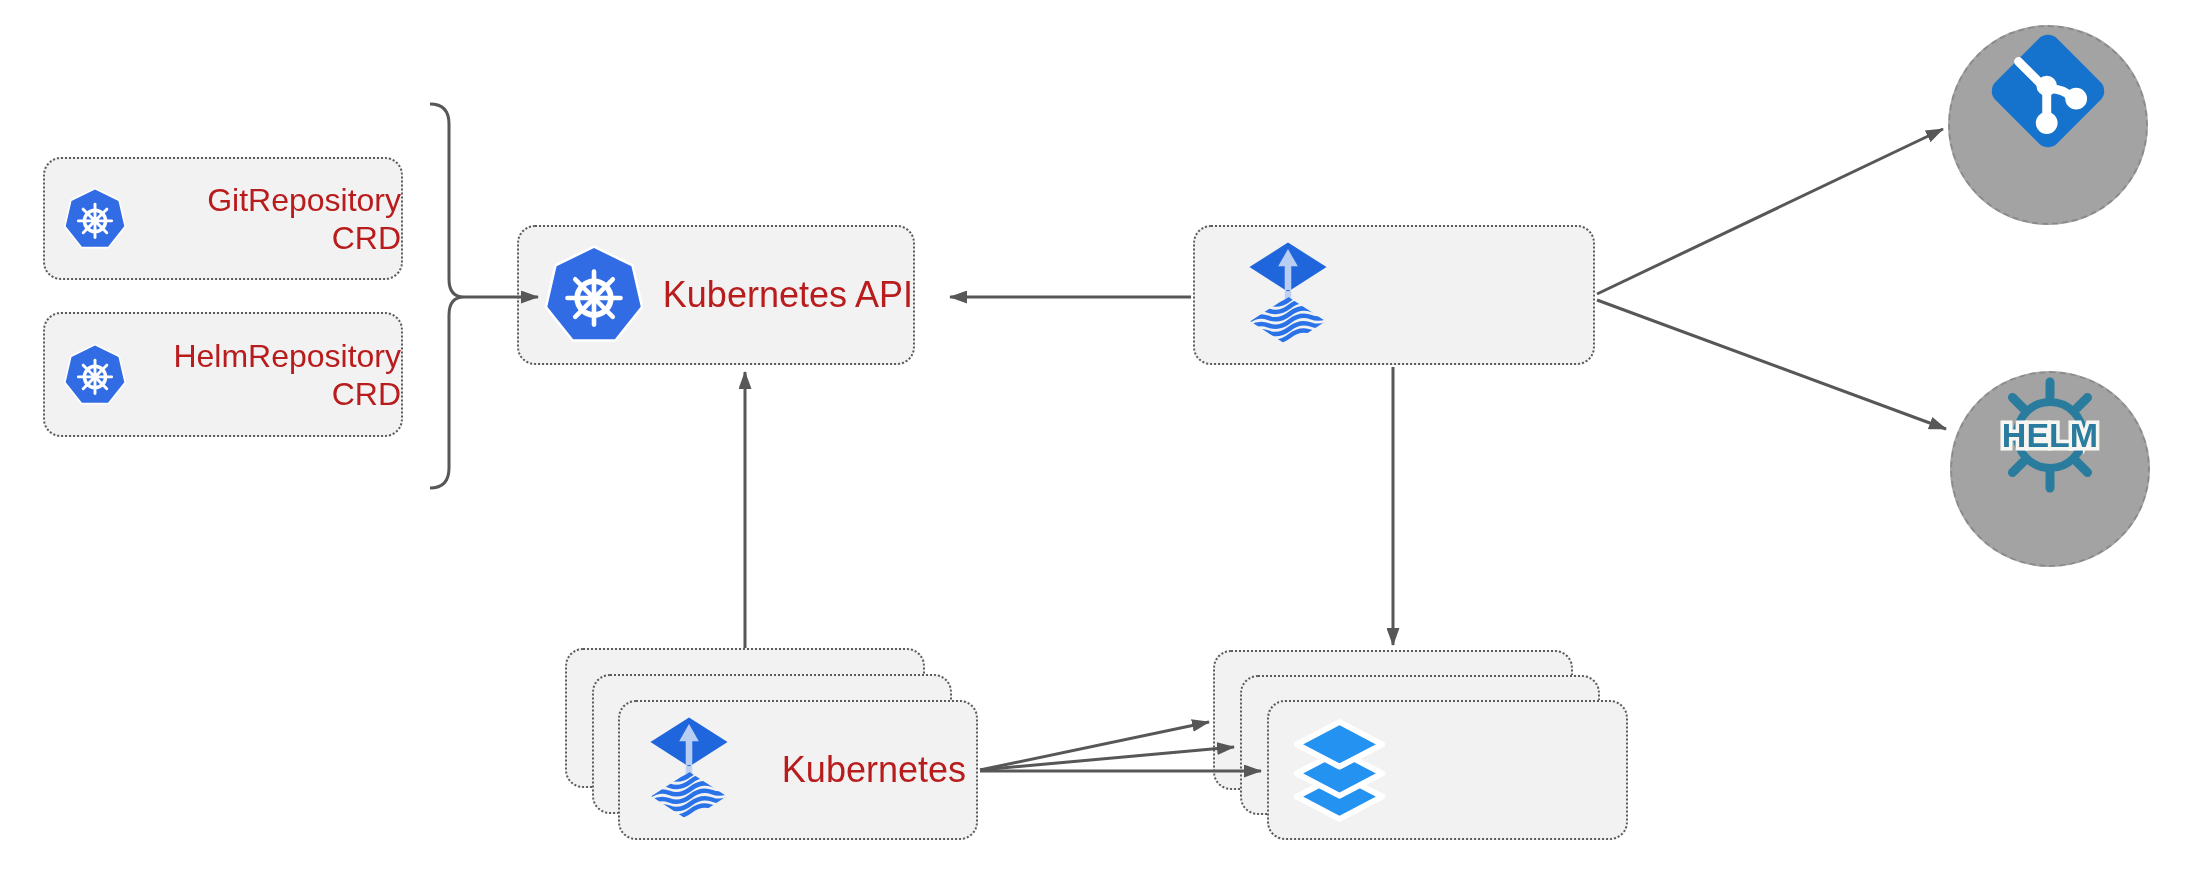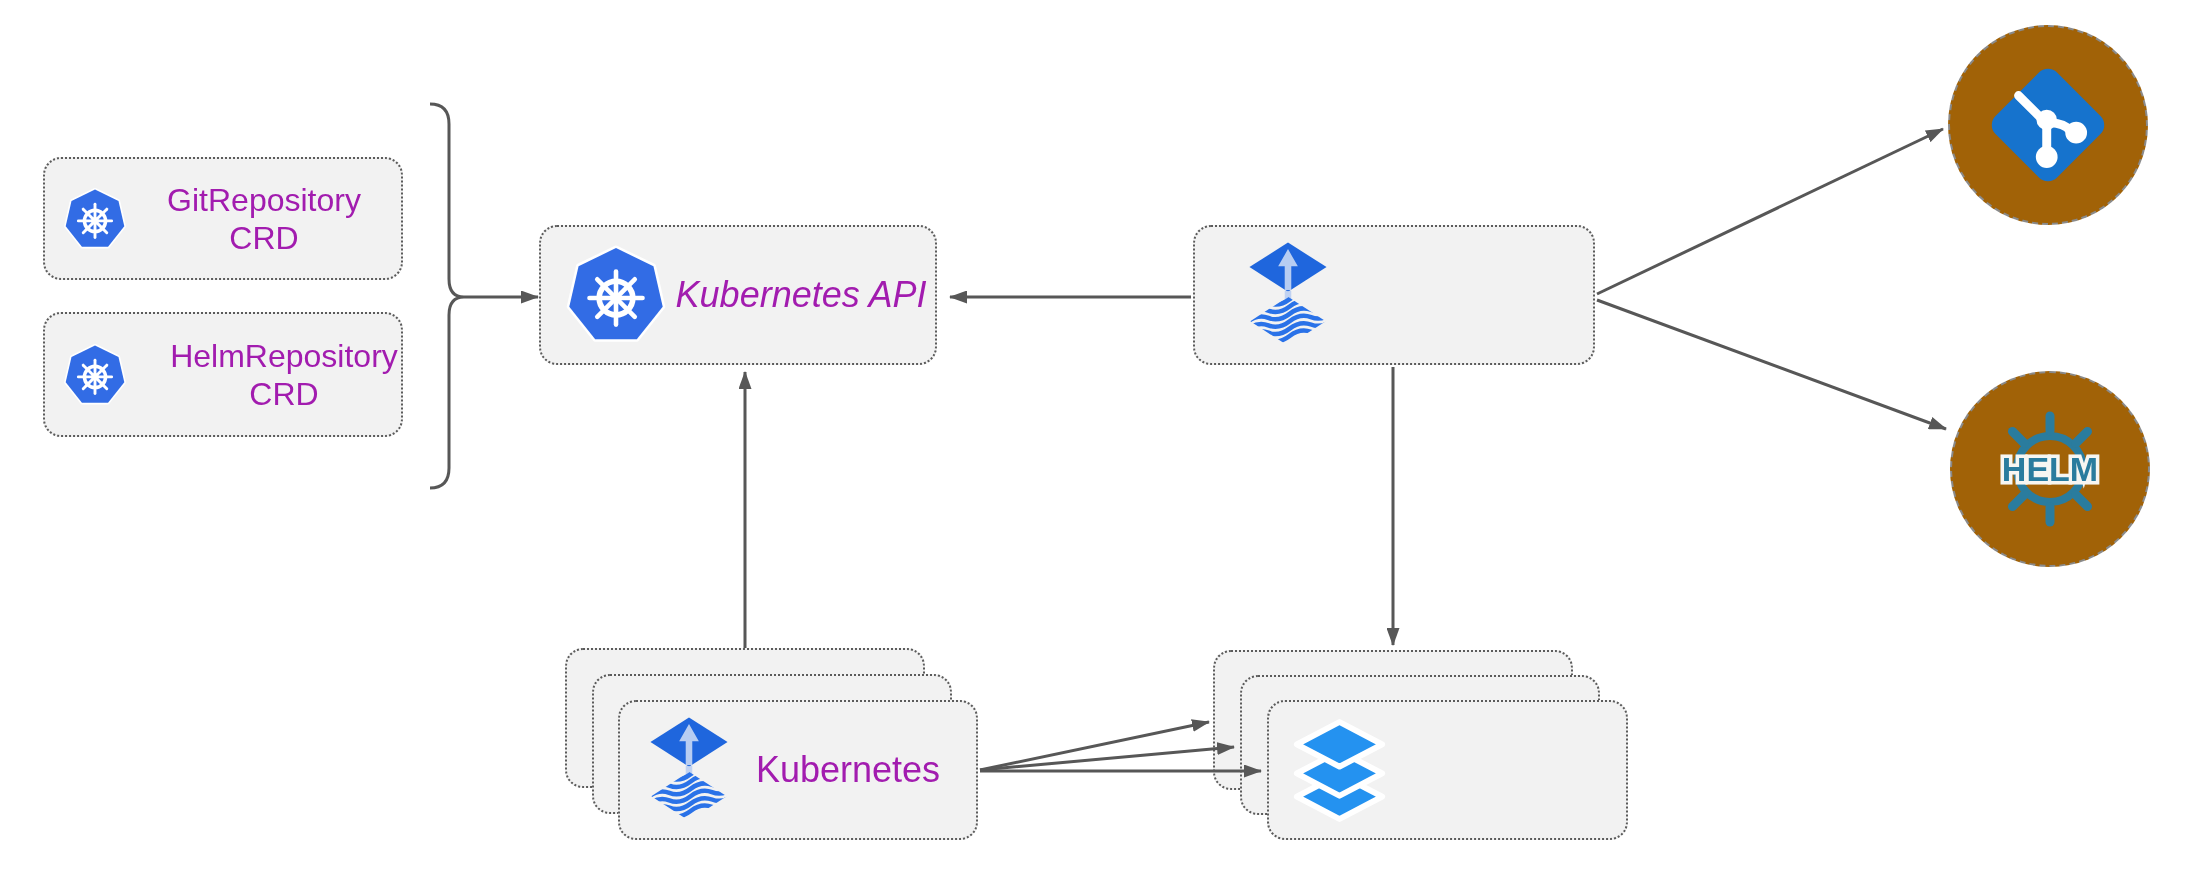--- a/index.html
+++ b/index.html
@@ -6,28 +6,28 @@
   #canvas{
     position:relative;width:2198px;height:878px;background:#ffffff;overflow:hidden;
     font-family:"Liberation Sans",sans-serif;color:#000;
   }
   .node{
     position:absolute;box-sizing:border-box;background:#f2f2f2;
     border:2.5px dotted #5b5b5b;border-radius:18px;
     display:flex;align-items:center;
   }
   .node .label{
-    flex:1;text-align:center;font-size:36px;line-height:44px;color:#a21caf;
+    flex:1;text-align:right;font-size:36px;line-height:44px;color:#b91c1c;
   }
   .node .label .ln{display:block;}
   .crd .label{font-size:32px;line-height:38px;}
   .remote{
-    position:absolute;box-sizing:border-box;background:#a16207;
+    position:absolute;box-sizing:border-box;background:#a3a3a3;
     border:2.5px dashed #8a8a8a;border-radius:50%;
-    display:flex;align-items:center;justify-content:center;
+    display:flex;align-items:flex-start;justify-content:center;
   }
   .icon{flex:0 0 auto;display:block;}
   #edges{position:absolute;left:0;top:0;width:2198px;height:878px;pointer-events:none;z-index:5;}
   .stackbox{z-index:1;}
   .frontbox{z-index:2;}
 </style>
 </head>
 <body>
 
 <div id="canvas">
@@ -69,21 +69,21 @@
       </g>
       <circle cx="50" cy="53" r="16.5" fill="none" stroke="#ffffff" stroke-width="5.5"></circle>
       <circle cx="50" cy="53" r="6" fill="#ffffff"></circle>
     </svg>
     <div class="label">
       <span class="ln">HelmRepository</span>
       <span class="ln">CRD</span>
     </div>
   </div>
 
-  <div class="node" style="left:539px;top:225px;width:398px;height:140px;font-style:italic;">
+  <div class="node" style="left:517px;top:225px;width:398px;height:140px;">
     <svg class="icon" width="102" height="102" viewBox="0 0 100 100" style="margin-left:24px;">
       <polygon points="50,4 86.7,21.7 95.8,61.5 70.4,93.4 29.6,93.4 4.2,61.5 13.3,21.7" fill="#326ce5" stroke="#ffffff" stroke-width="5" stroke-linejoin="round" paint-order="stroke"></polygon>
       <g stroke="#ffffff" stroke-width="4.5" stroke-linecap="round">
         <line x1="56" y1="53" x2="76" y2="53"></line>
           <line x1="54.2" y1="57.2" x2="68.4" y2="71.4"></line>
         <line x1="50" y1="59" x2="50" y2="79"></line>
           <line x1="45.8" y1="57.2" x2="31.6" y2="71.4"></line>
         <line x1="44" y1="53" x2="24" y2="53"></line>
           <line x1="45.8" y1="48.8" x2="31.6" y2="34.6"></line>
         <line x1="50" y1="47" x2="50" y2="27"></line>

